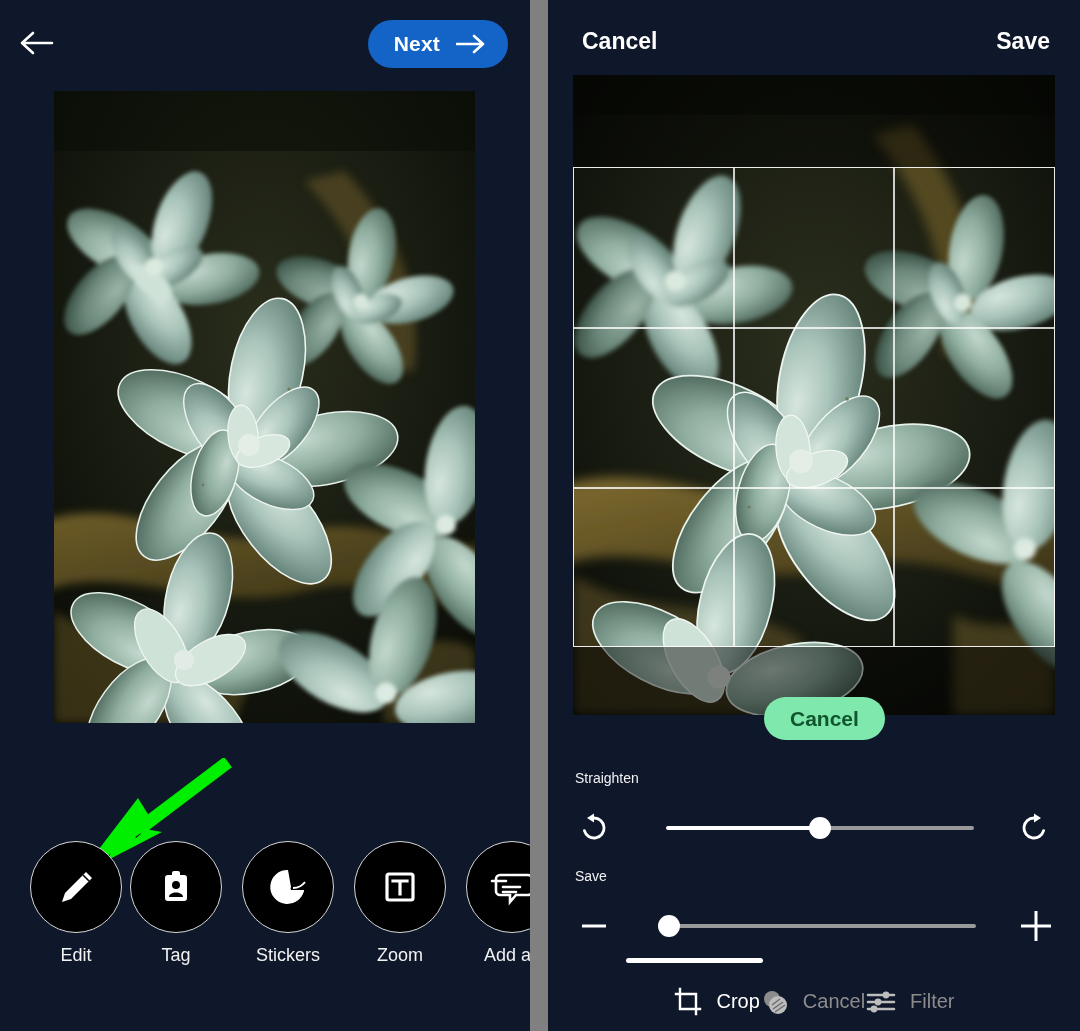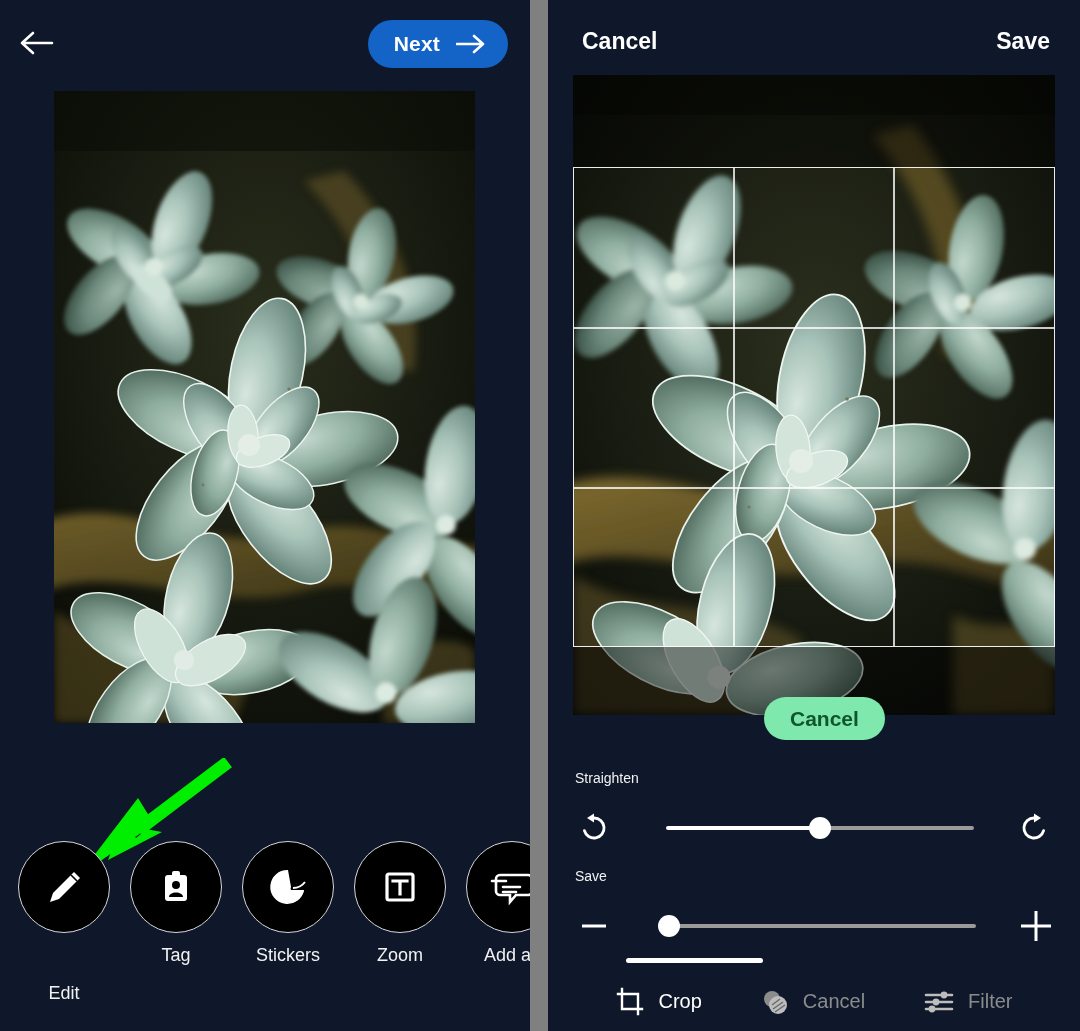--- a/index.html
+++ b/index.html
@@ -42,21 +42,21 @@
   #annotation-arrow { position:absolute; left:78px; top:758px; width:160px; height:110px; pointer-events:none; }
 
   
   #left-toolbar { position:absolute; left:0; top:841px; width:530px; height:125px; }
   .tool-item { position:absolute; top:0; width:112px; display:flex; flex-direction:column; align-items:center; cursor:pointer; }
   .tool-circle {
     width:92px; height:92px; border-radius:50%; border:1.6px solid #d8d8d8;
     display:flex; align-items:center; justify-content:center; background:#000;
   }
   .tool-label { margin-top:12px; color:#f2f2f2; font-size:18px; }
-  #tool-0 { left:8px;gap:38px; }  #tool-1 { left:120px; }  #tool-2 { left:232px; }
+  #tool-0 { left:20px; }  #tool-1 { left:120px; }  #tool-2 { left:232px; }
   #tool-3 { left:344px; } #tool-4 { left:456px; }
 
   
   #right-header { position:absolute; top:0; left:0; width:532px; height:88px; }
   #cancel-btn { position:absolute; left:34px; top:28px; color:#fff; font-size:23px; font-weight:bold; cursor:pointer; background:none; border:none; font-family:inherit;}
   #save-btn   { position:absolute; right:30px; top:28px; color:#fff; font-size:23px; font-weight:bold; cursor:pointer; background:none; border:none; font-family:inherit;}
   #right-photo {
     position:absolute; left:25px; top:75px; width:482px; height:640px; overflow:hidden; background:#0b0d07;
   }
   #crop-dim-top, #crop-dim-bottom { position:absolute; left:0; width:482px; background:rgba(0,0,0,.45); }
@@ -87,21 +87,21 @@
   .track.rest   { background:#9a9a9a; }
   .thumb { position:absolute; width:22px; height:22px; border-radius:50%; background:#fff; cursor:pointer; }
   .side-icon { position:absolute; width:44px; height:44px; display:flex; align-items:center; justify-content:center; cursor:pointer; }
 
   #straighten-group { top:770px; }
   #zoom-group { top:868px; }
 
   #zoom-scrollbar { position:absolute; left:78px; top:958px; width:137px; height:5px; background:#ffffff; border-radius:3px; cursor:pointer;}
 
   
-  #bottom-tabs { position:absolute; left:0; top:972px; width:532px; height:59px; display:flex; align-items:center; justify-content:center; gap:58px; }
+  #bottom-tabs { position:absolute; left:0; top:972px; width:532px; height:59px; display:flex; align-items:center; justify-content:center; }
   .btab { display:flex; align-items:center; gap:13px; cursor:pointer; }
   .btab .btab-label { font-size:20px; }
   .btab.active .btab-label { color:#ffffff; }
   .btab.inactive .btab-label { color:#8c8c8c; }
 </style>
 </head>
 <body>
 
 <div id="root">
 

